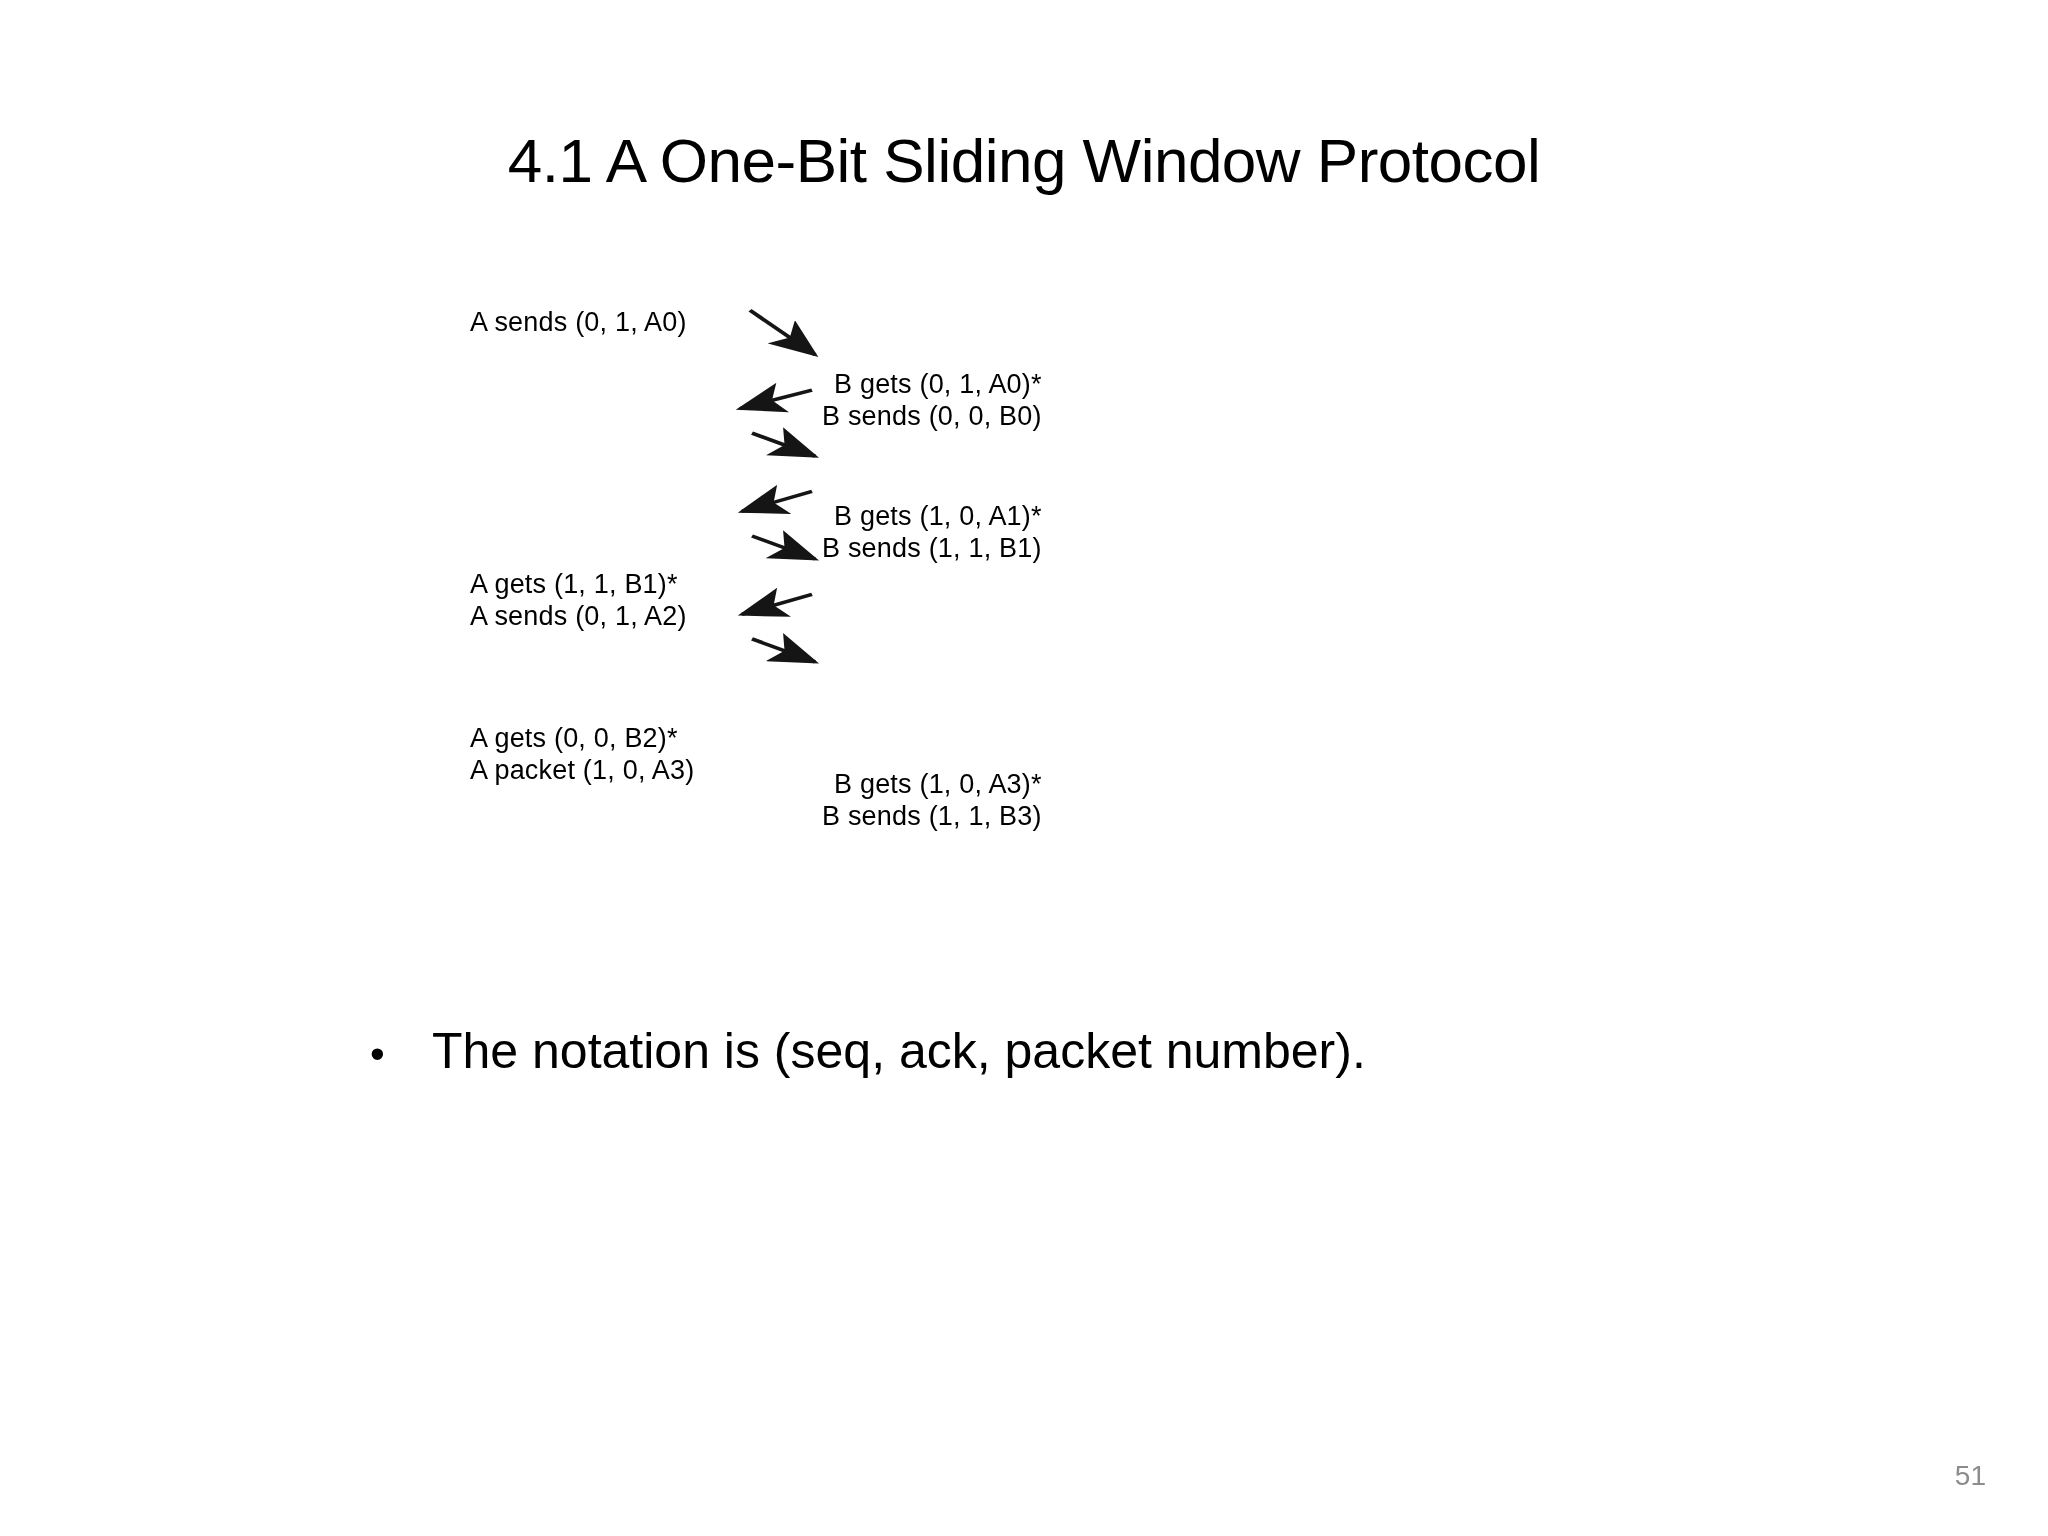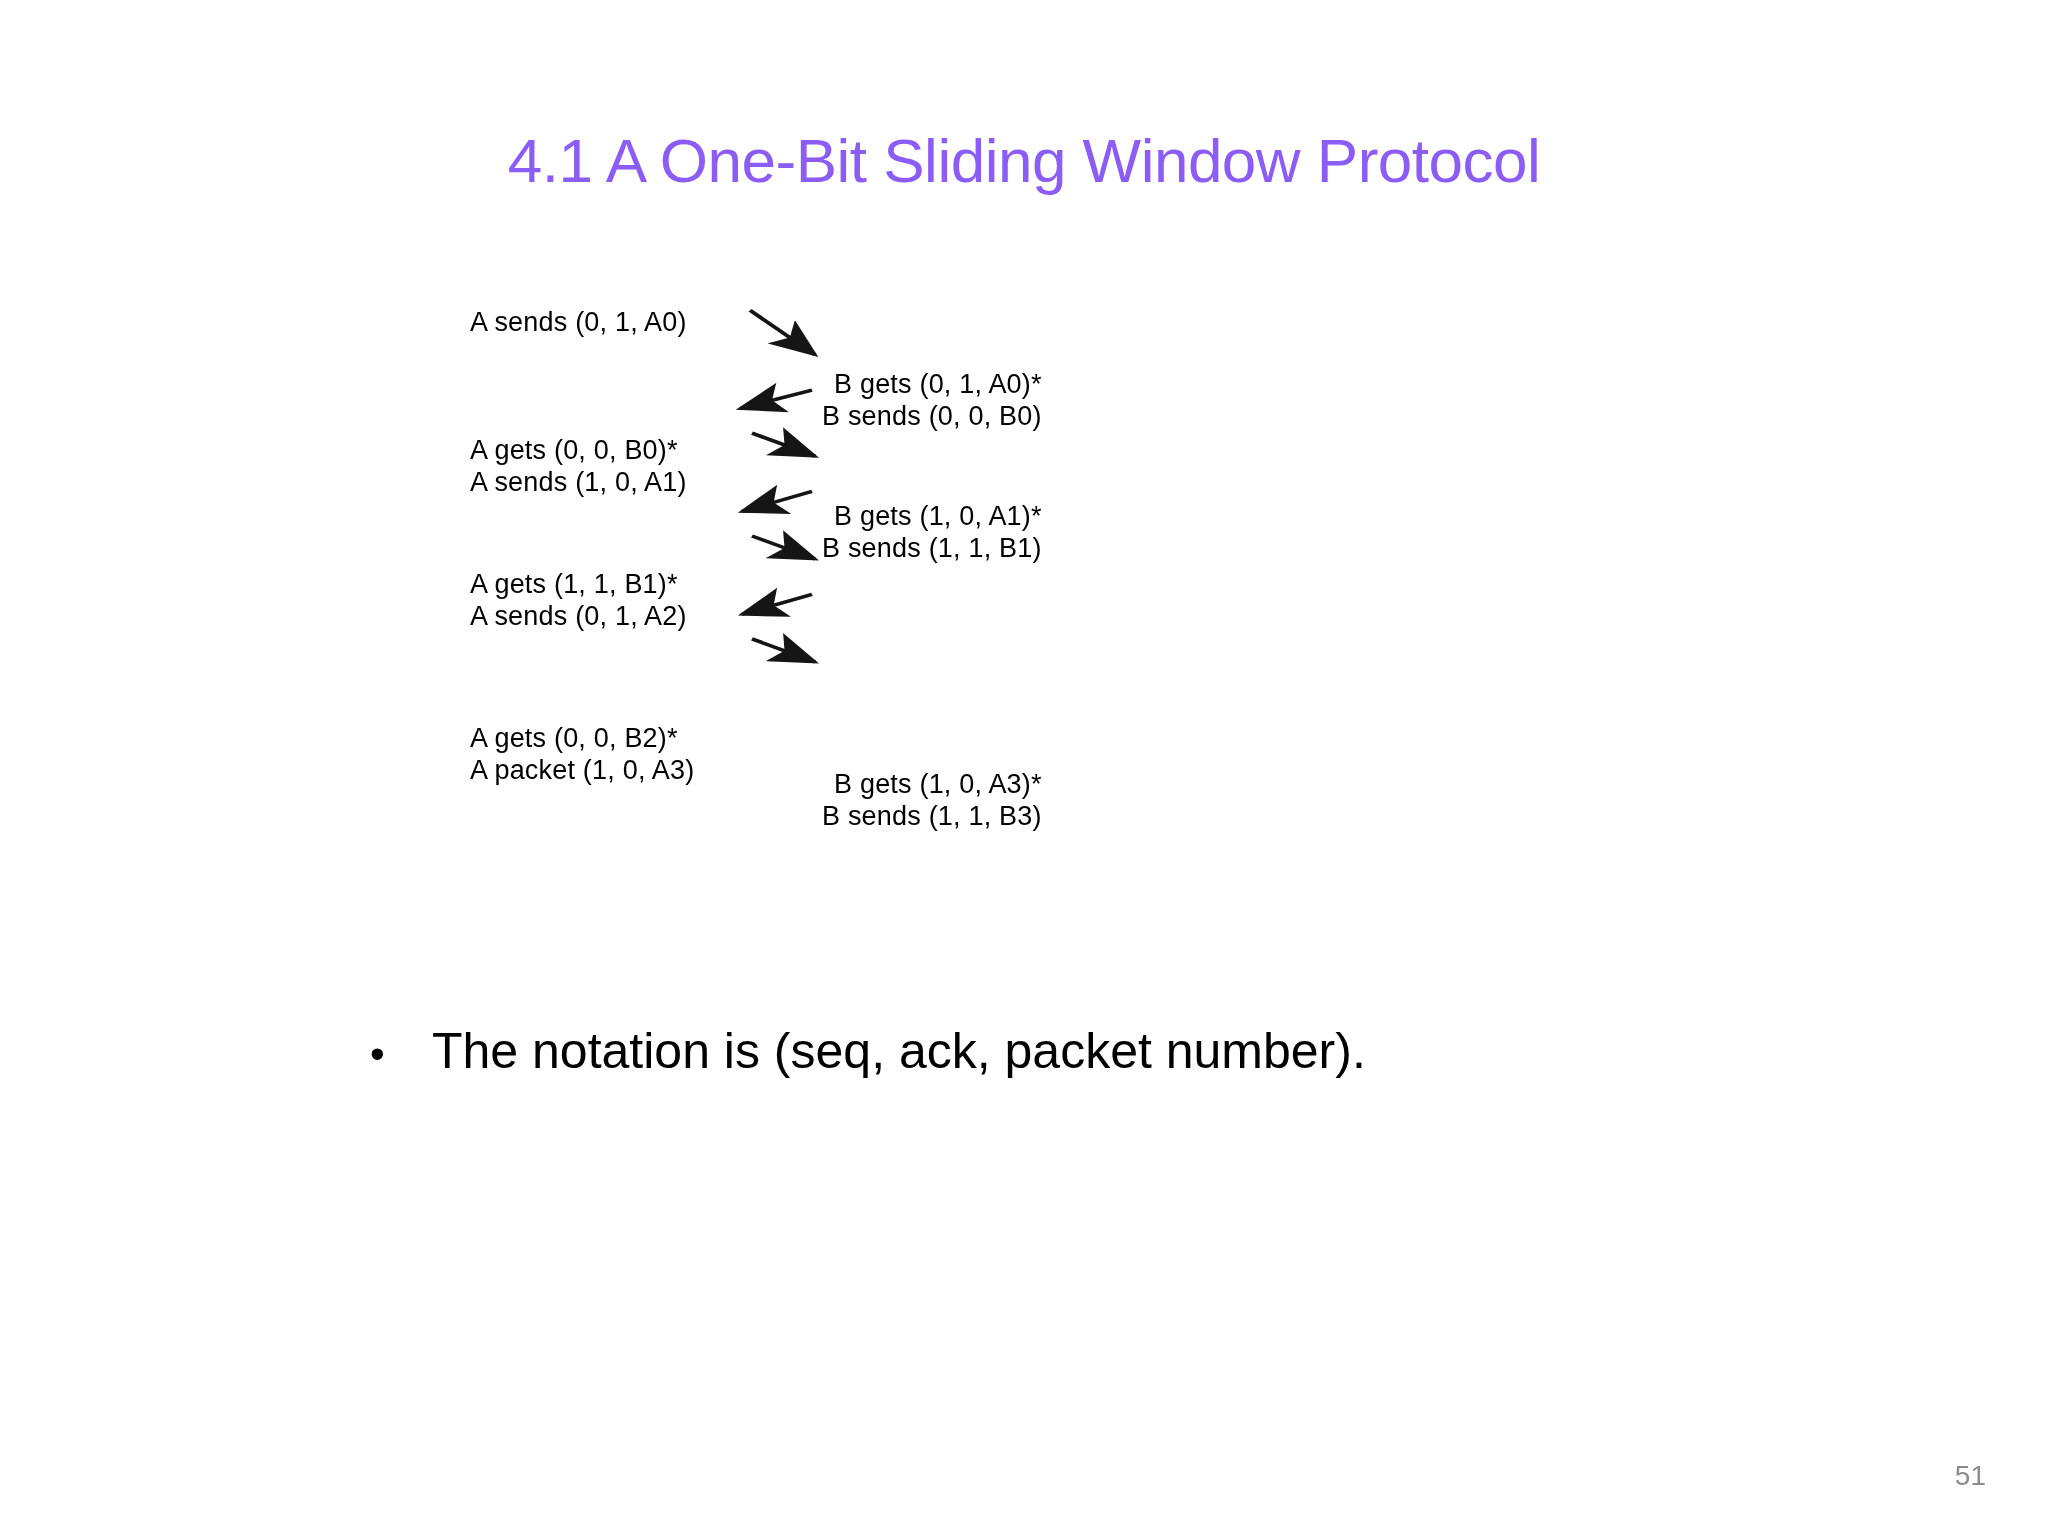--- a/index.html
+++ b/index.html
@@ -20,21 +20,21 @@
   .slide-title {
     position: absolute;
     left: 0;
     top: 128px;
     width: 2048px;
     text-align: center;
     font-size: 62px;
     line-height: 1.05;
     font-weight: 400;
     letter-spacing: -0.5px;
-    color: #8b5cf6;
+    color: #000000;
     white-space: nowrap;
   }
 
   
   .diagram {
     position: absolute;
     left: 440px;
     top: 278px;
     width: 1020px;
     height: 430px;
@@ -131,24 +131,20 @@
 
     <path d="M372,412 L302,438" stroke="#151515" stroke-width="4.5" fill="none" marker-end="url(#ah)"></path>
 
     <path d="M312,470 L375,500" stroke="#151515" stroke-width="4.5" fill="none" marker-end="url(#ah)"></path>
   </svg>
 
   <div class="msg-block col-left blk-a0">
     <span class="msg-line">A sends (0, 1, A0)</span>
   </div>
 
-  <div class="msg-block col-left blk-a1">
-    <span class="msg-line">A gets (0, 0, B0)*</span>
-    <span class="msg-line">A sends (1, 0, A1)</span>
-  </div>
 
   <div class="msg-block col-left blk-a2">
     <span class="msg-line">A gets (1, 1, B1)*</span>
     <span class="msg-line">A sends (0, 1, A2)</span>
   </div>
 
   <div class="msg-block col-left blk-a3">
     <span class="msg-line">A gets (0, 0, B2)*</span>
     <span class="msg-line">A packet (1, 0, A3)</span>
   </div>

